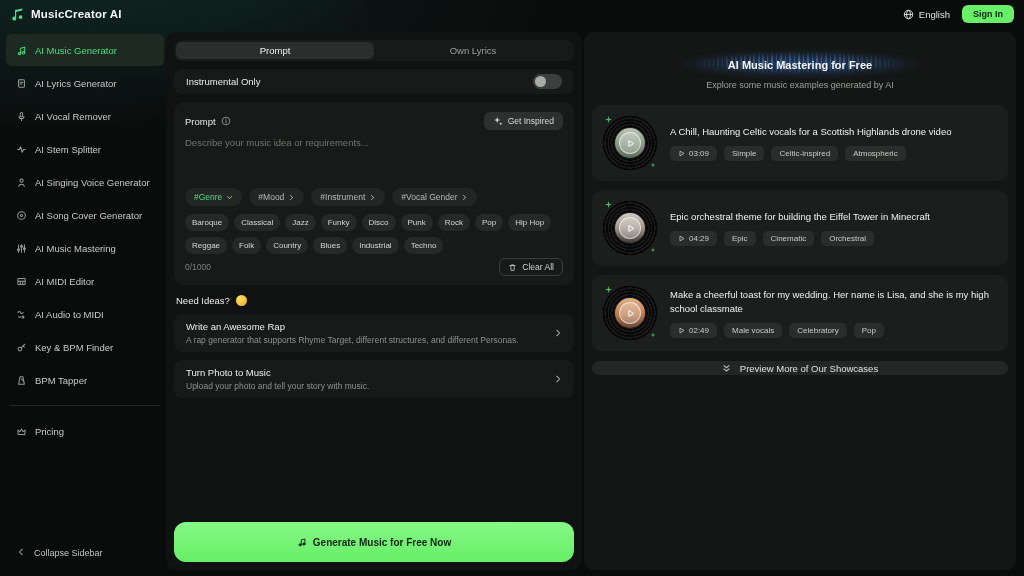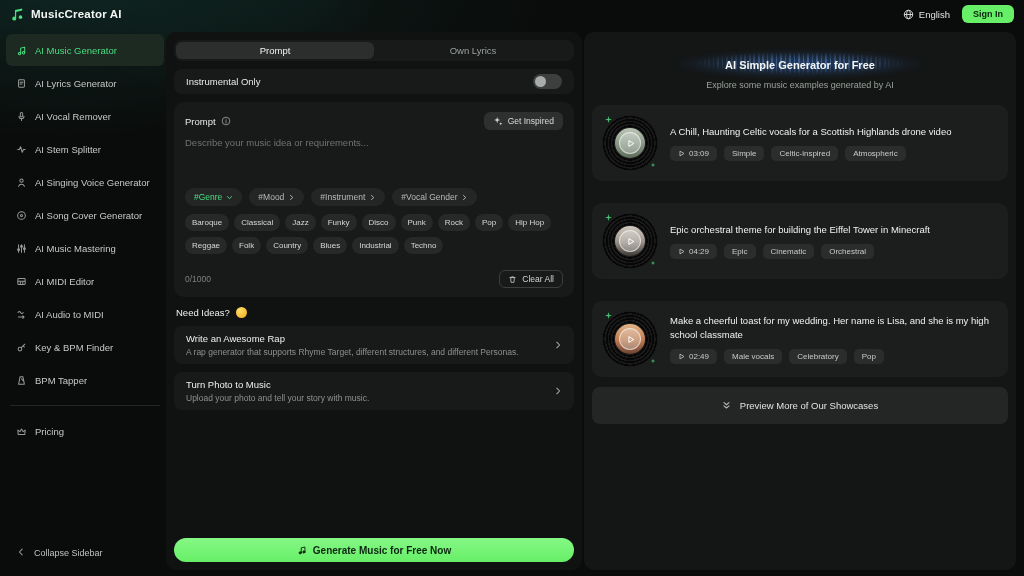--- a/index.html
+++ b/index.html
@@ -54,70 +54,70 @@
     font-size:9.5px;color:#dfe2df;font-family:"Liberation Sans",sans-serif}
   textarea::placeholder{color:#6f746f}
   .tgroups{display:flex;gap:7px;margin-top:3px}
   .tgroup{display:flex;align-items:center;gap:4px;background:#232625;border-radius:11px;height:18px;
     padding:0 9px;font-size:8.5px;color:#b7bbb7;cursor:pointer}
   .tgroup.active{color:#4ade80}
   .tgroup .sicon{display:flex;color:inherit}
   .genres{display:flex;flex-wrap:wrap;gap:6px 5px;margin-top:8px}
   .gchip{background:#262928;border-radius:10px;height:17px;padding:0 7px;display:flex;align-items:center;
     font-size:8px;color:#d4d7d4;cursor:pointer}
-  .pfoot{display:flex;justify-content:space-between;align-items:center;margin-top:16px}
+  .pfoot{display:flex;justify-content:space-between;align-items:center;margin-top:4px}
   .count{font-size:8.5px;color:#7c817c}
   .clear{display:flex;align-items:center;gap:5px;background:transparent;border:1px solid #3b3e3c;border-radius:6px;
     padding:3px 8px;font-size:8.5px;color:#d2d5d2;cursor:pointer}
   .clear .sicon{display:flex;color:#c2c6c2}
 
   .needideas{display:flex;align-items:flex-start;gap:6px;font-size:9.5px;color:#eef0ee;margin:2px 0 0 2px;flex:none}
   .emoji{width:11px;height:11px;border-radius:50%;background:radial-gradient(circle at 35% 30%,#ffe066,#f2a71b);flex:none}
   .ideacard{background:#181a19;border-radius:8px;padding:7px 12px;display:flex;align-items:center;
     justify-content:space-between;gap:10px;cursor:pointer;flex:none}
   .ititle{font-size:9.5px;color:#eef0ee;margin-bottom:3px}
   .idesc{font-size:8.5px;color:#8d918d}
   .chevr{color:#a9ada9;display:flex;flex:none}
 
-  .generate{margin-top:auto;height:24px;border:none;border-radius:12px;flex:none;cursor:pointer;
+  .generate{margin-top:auto;height:40px;border:none;border-radius:12px;flex:none;cursor:pointer;
     background:linear-gradient(180deg,#85f885,#67ef67);display:flex;align-items:center;justify-content:center;gap:6px;
     color:#0c2310;font-size:10px;font-weight:bold}
   .generate .sicon{display:flex;color:#0c2310}
 
   
   .right{flex:1;background:#141615;border-radius:10px;padding:14px 8px;position:relative;overflow:hidden}
   .glow{position:absolute;left:50%;top:18px;transform:translateX(-50%);width:250px;height:28px;
     background:radial-gradient(ellipse at center,rgba(59,130,246,.38),rgba(59,130,246,0) 72%);filter:blur(2px)}
   .glowbars{position:absolute;left:50%;top:20px;transform:translateX(-50%);width:210px;height:22px;
     background:repeating-linear-gradient(90deg,rgba(130,185,255,.30) 0 1.5px,transparent 1.5px 4.5px);
     -webkit-mask-image:radial-gradient(ellipse at center,#000 25%,transparent 72%);
     mask-image:radial-gradient(ellipse at center,#000 25%,transparent 72%)}
   .rtitle{position:relative;text-align:center;font-size:11px;font-weight:bold;color:#f4f6f4;margin-top:13px}
   .rsub{position:relative;text-align:center;font-size:9px;color:#9aa09b;margin-top:9px}
-  .scards{display:flex;flex-direction:column;gap:22px;margin-top:15px}
+  .scards{display:flex;flex-direction:column;gap:9px;margin-top:15px}
   .scard{background:#1c1e1d;border-radius:10px;padding:10px;display:flex;gap:12px;align-items:center;cursor:pointer}
   .art{width:56px;height:56px;position:relative;flex:none}
   .disc{position:absolute;inset:0;border-radius:50%;
     background:repeating-radial-gradient(circle at 50% 50%,#070707 0 1.6px,#191919 1.6px 3.2px)}
   .ccenter{position:absolute;inset:13px;border-radius:50%}
   .c1{background:linear-gradient(180deg,#bcc7b7 0%,#8fa08c 45%,#5d6d5c 100%)}
   .c2{background:linear-gradient(180deg,#d2cbc0 0%,#9d938a 52%,#3e3a37 100%)}
   .c3{background:linear-gradient(180deg,#e2b386 0%,#bf7a4e 55%,#6d4333 100%)}
   .playov{position:absolute;left:50%;top:50%;transform:translate(-50%,-50%);width:22px;height:22px;border-radius:50%;
     background:rgba(235,240,235,.32);border:1px solid rgba(255,255,255,.55);display:flex;align-items:center;justify-content:center}
   .spark{position:absolute;color:#4ade80;opacity:.85}
   .spark.tl{left:3px;top:1px}
   .spark.br{right:2px;bottom:3px;transform:scale(.8)}
   .scbody{min-width:0}
   .sctitle{font-size:9.5px;color:#f0f2f0;line-height:1.4;margin-bottom:8px}
   .scrow{display:flex;gap:7px;flex-wrap:wrap}
   .mchip{background:#2a2d2b;border-radius:5px;padding:3px 8px;font-size:8px;color:#c8cbc8;
     display:flex;align-items:center;gap:4px}
   .mchip .sicon{display:flex;color:#c8cbc8}
-  .preview{margin-top:10px;width:100%;background:#232625;border:none;border-radius:8px;height:37px;cursor:pointer;
+  .preview{margin-top:10px;width:100%;background:#232625;border:none;border-radius:8px;height:14px;cursor:pointer;
     display:flex;align-items:center;justify-content:center;gap:9px;font-size:9.5px;color:#e0e3e0}
   .preview .sicon{display:flex;color:#b9bdb9}
   svg{display:block}
 </style>
 </head>
 <body>
 
 <div class="page">
 
   <header>
@@ -405,21 +405,21 @@
               <circle cx="8.2" cy="8.4" r="1.3" fill="currentColor"></circle>
             </svg>
           </span>
         <span>Generate Music for Free Now</span>
       </button>
     </section>
 
     <section class="right">
       <div class="glow"></div>
       <div class="glowbars"></div>
-      <div class="rtitle">AI Simple Generator for Free</div>
+      <div class="rtitle">AI Music Mastering for Free</div>
       <div class="rsub">Explore some music examples generated by AI</div>
 
       <div class="scards">
 
         <div class="scard">
           <div class="art">
             <div class="disc"></div>
             <div class="ccenter c1"></div>
             <span class="spark tl">
                 <svg width="7" height="7" viewBox="0 0 10 10" fill="currentColor">

